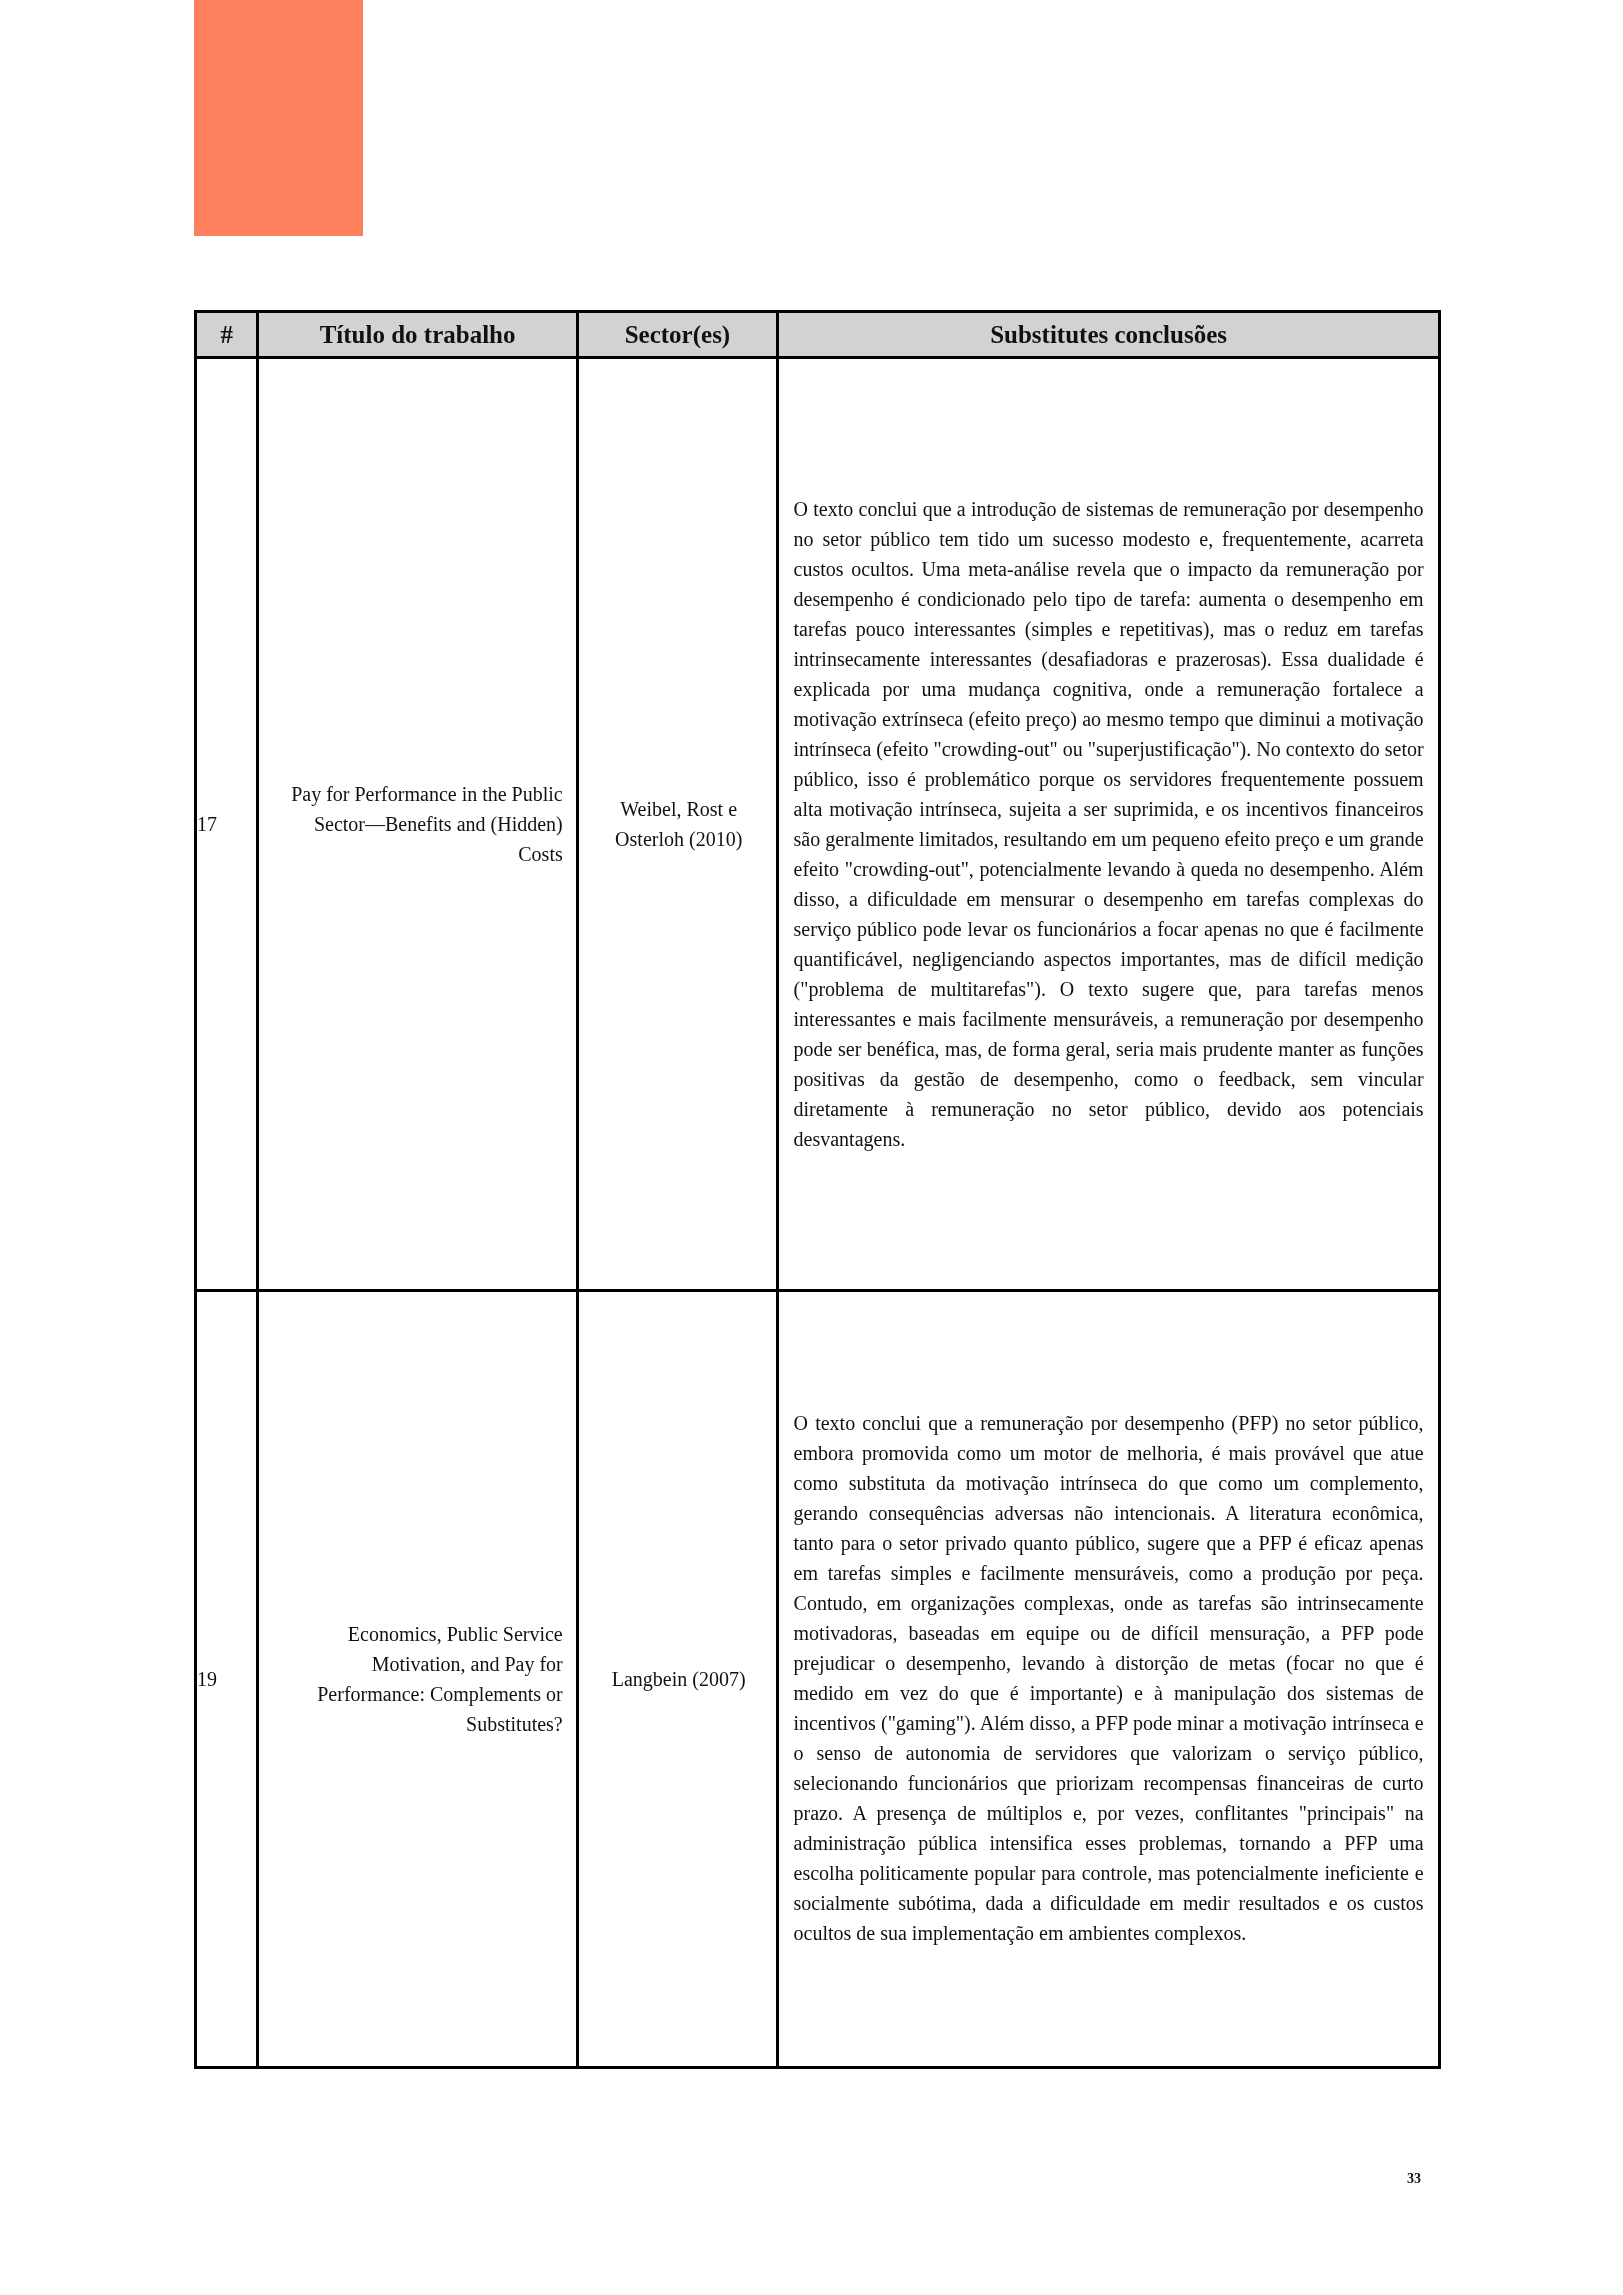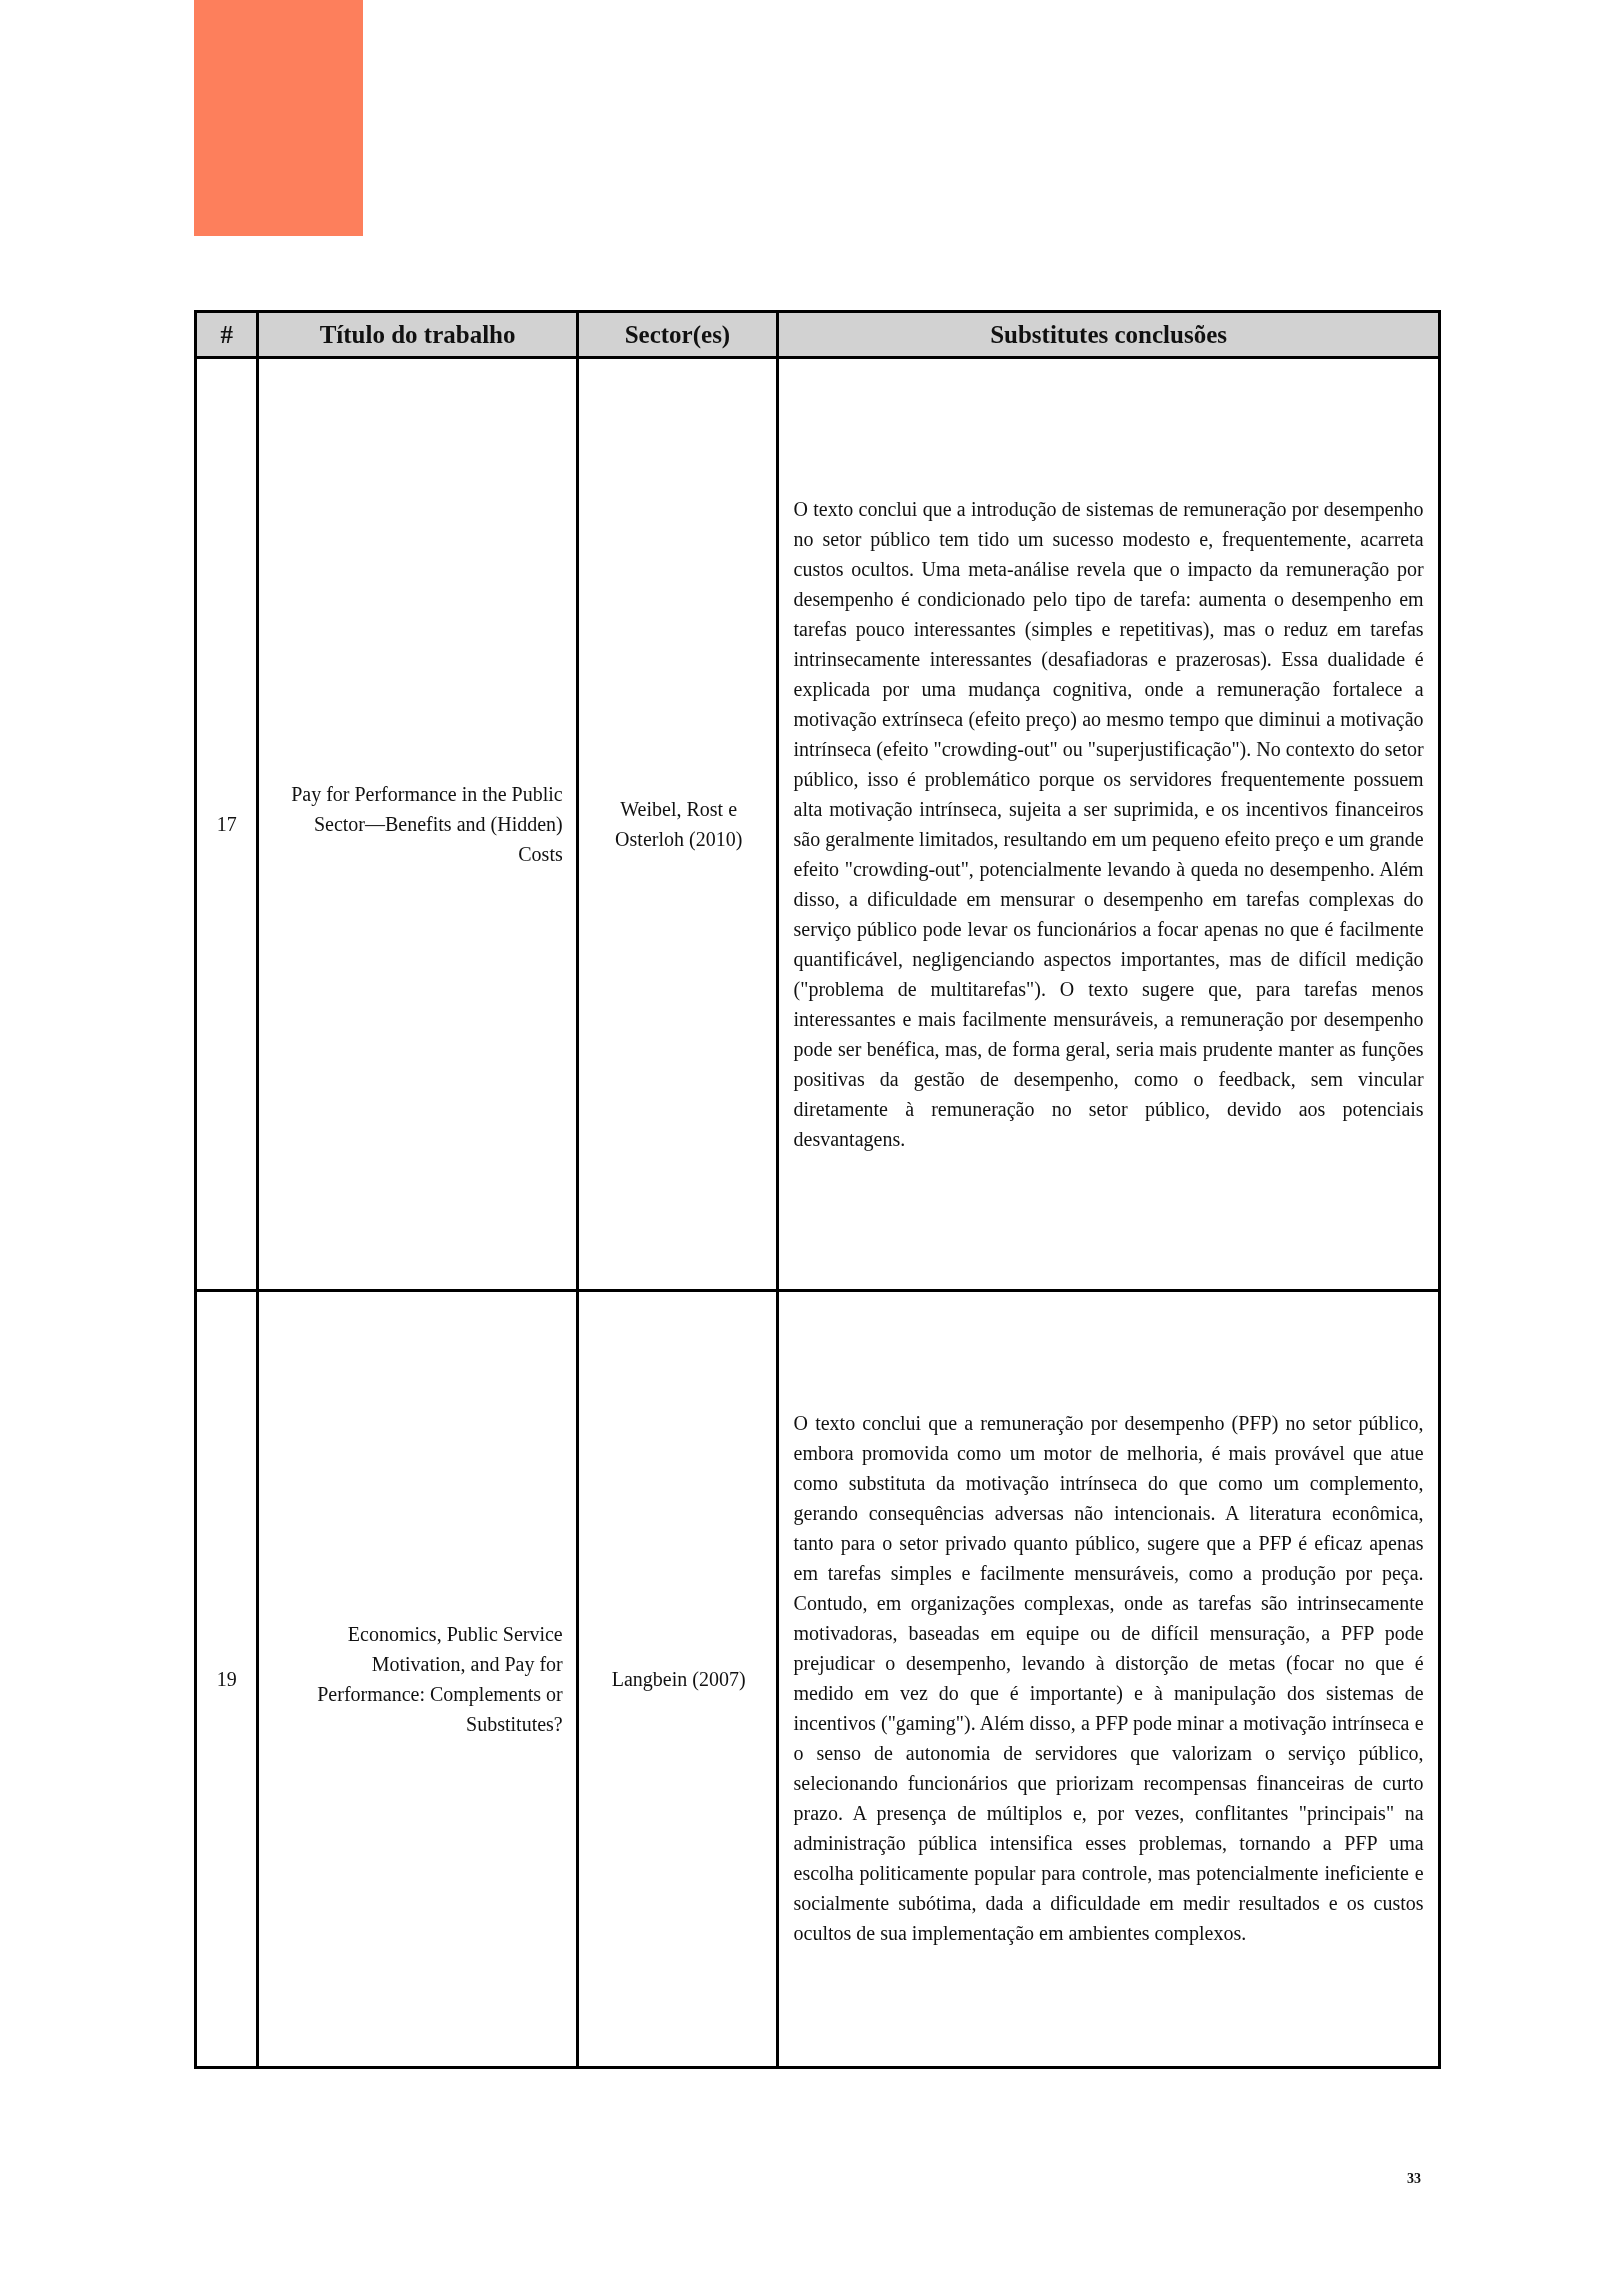--- a/index.html
+++ b/index.html
@@ -8,21 +8,21 @@
   .accent-block { position: absolute; left: 194px; top: 0; width: 169px; height: 236px; background: #fd7f5c; }
   .doc-table { position: absolute; left: 194px; top: 310px; width: 1247px;
                border-collapse: collapse; table-layout: fixed; }
   .doc-table th, .doc-table td { border: 3.3px solid #000; }
   .doc-table th { background: #d2d2d2; height: 43px; font-weight: bold; font-size: 25px; text-align: center; padding: 0; }
   .doc-table td { vertical-align: middle; font-size: 20px; line-height: 30px; padding: 0; }
   .col-num { width: 62px; }
   .col-title { width: 317px; }
   .col-auth { width: 199px; }
   .col-concl { width: 657px; }
-  td.num { text-align: center; }
+  td.num { }
   td.title { padding-left: 15.7px; padding-right: 13px; text-align: right; }
   td.auth { padding-left: 13px; padding-right: 10.5px; text-align: center; }
   td.concl { padding: 6.5px 14.4px 7.9px 14.4px; text-align: justify; hyphens: none; }
   .row-17 td { height: 916px; }
   .row-18 td { height: 759px; }
   .page-number { position: absolute; left: 1407px; top: 2171px; font-weight: bold; font-size: 14px; }
 </style>
 </head>
 <body>
 

